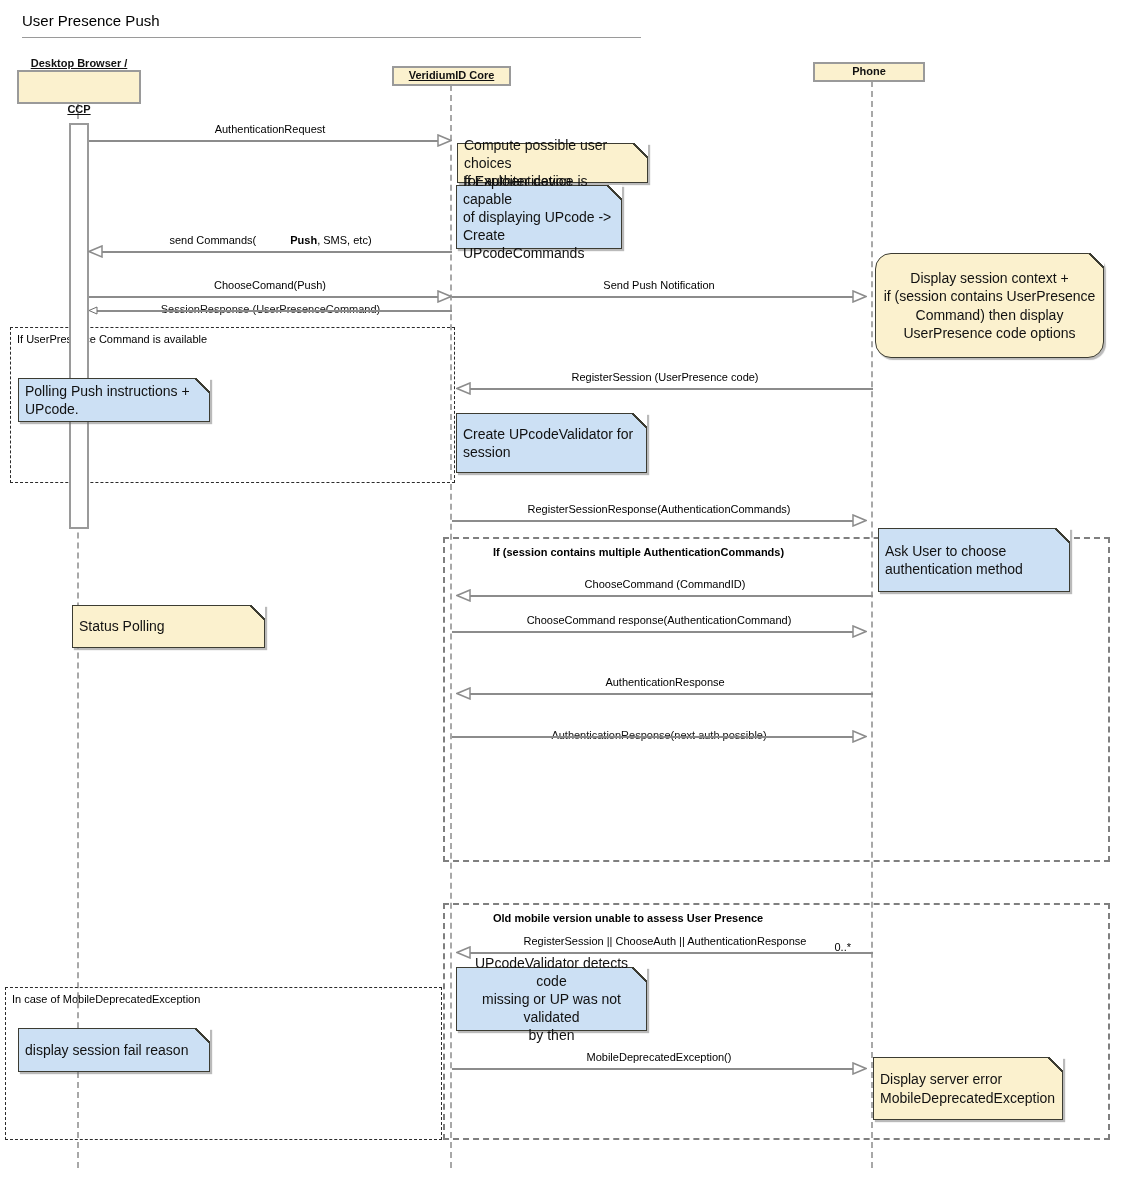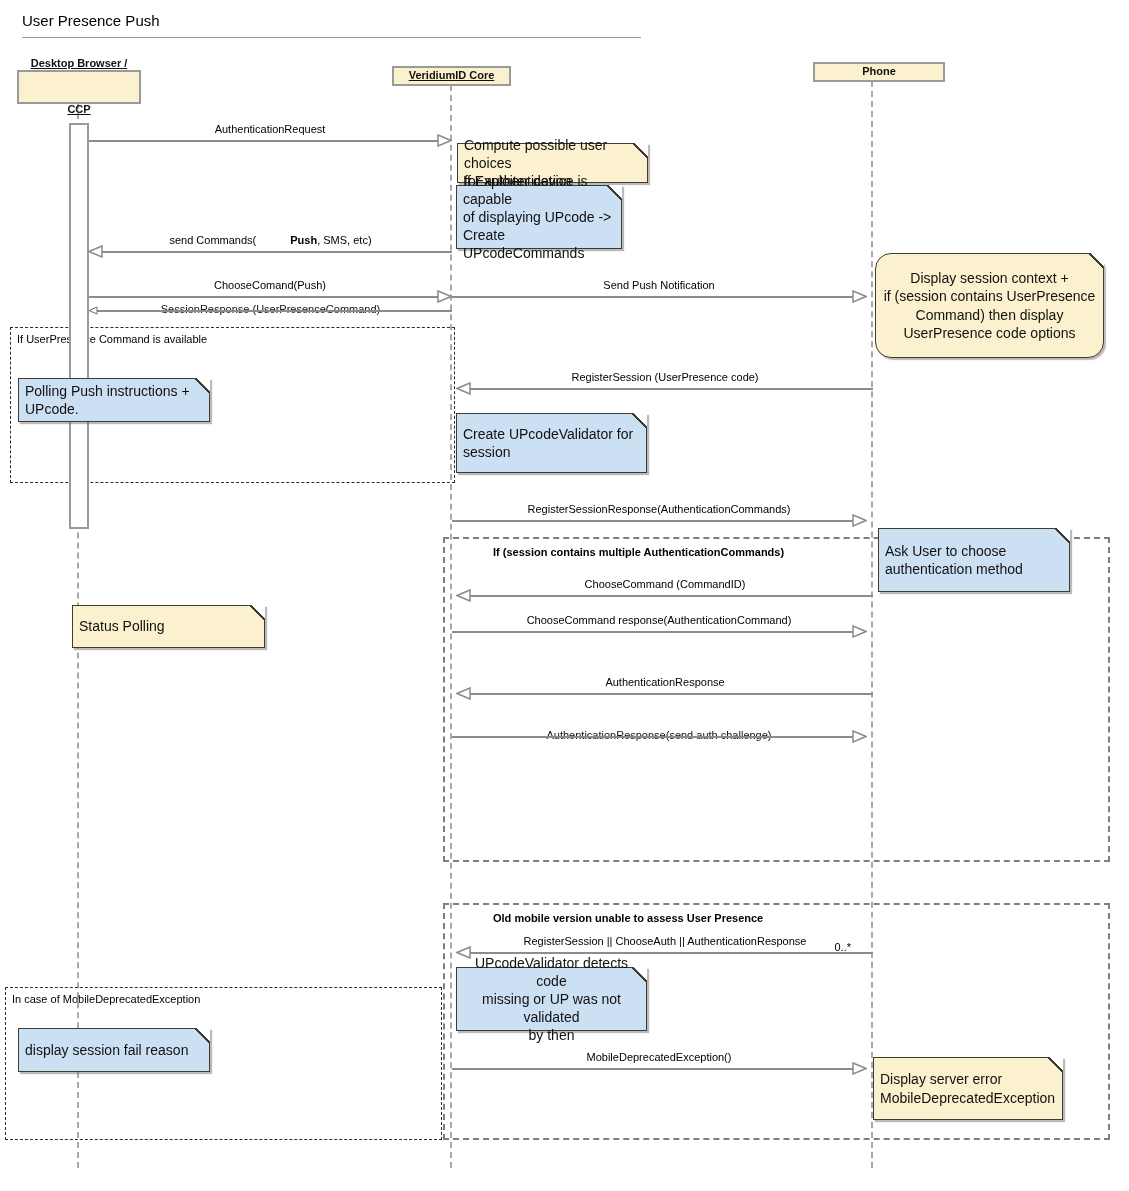--- a/index.html
+++ b/index.html
@@ -79,21 +79,21 @@
 
   <div class="activation" style="left:69px; top:123px; width:20px; height:406px;"></div>
 
   <div class="actor-box underlined" style="left:17px; top:70px; width:124px; height:34px;">
     <span>Desktop Browser /</span>
     <span>CCP</span>
   </div>
   <div class="actor-box underlined" style="left:392px; top:66px; width:119px; height:20px;">
     <span>VeridiumID Core</span>
   </div>
-  <div class="actor-box" style="left:813px; top:62px; width:132px; height:20px;">
+  <div class="actor-box" style="left:813px; top:62px; width:112px; height:20px;">
     <span>Phone</span>
   </div>
 
   <div class="msg arrow-right" style="left:89px; top:141px; width:362px;">
     <div class="label-above">AuthenticationRequest</div>
     <div class="msg-line"></div>
     <svg class="head" width="15" height="13">
         <path d="M1,1 L14,6.5 L1,12 Z" fill="#ffffff" stroke="#8c8c8c" stroke-width="1.5"></path>
       </svg>
   </div>
@@ -166,21 +166,21 @@
 
   <div class="msg arrow-left" style="left:457px; top:694px; width:416px;">
     <div class="label-above">AuthenticationResponse</div>
     <div class="msg-line"></div>
     <svg class="head" width="15" height="13">
         <path d="M14,1 L1,6.5 L14,12 Z" fill="#ffffff" stroke="#8c8c8c" stroke-width="1.5"></path>
       </svg>
   </div>
 
   <div class="msg arrow-right" style="left:452px; top:737px; width:414px;">
-    <div class="label-online"><span>AuthenticationResponse(send auth challenge)</span></div>
+    <div class="label-online"><span>AuthenticationResponse(next auth possible)</span></div>
     <div class="msg-line"></div>
     <svg class="head" width="15" height="13">
         <path d="M1,1 L14,6.5 L1,12 Z" fill="#ffffff" stroke="#8c8c8c" stroke-width="1.5"></path>
       </svg>
   </div>
 
   <div class="msg arrow-left" style="left:457px; top:953px; width:416px;">
     <div class="label-above">RegisterSession || ChooseAuth || AuthenticationResponse</div>
     <div class="multiplicity">0..*</div>
     <div class="msg-line"></div>

